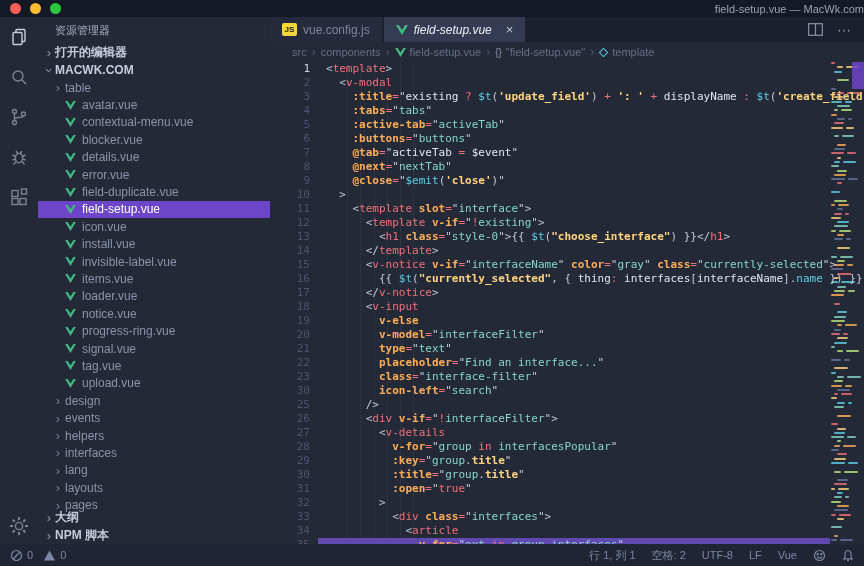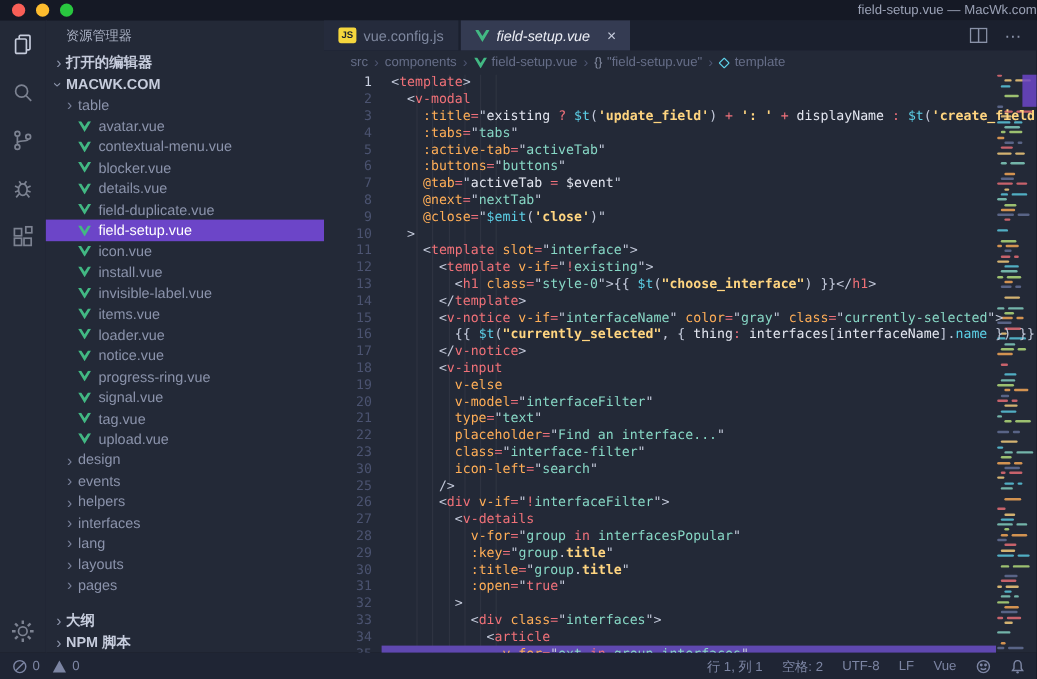--- a/index.html
+++ b/index.html
@@ -53,21 +53,21 @@
   
   .code{position:absolute;top:45px;left:0;right:0;bottom:0;overflow:hidden;
         font-family:"DejaVu Sans Mono",monospace;font-size:11px;}
   .guides{position:absolute;top:0;bottom:0;left:56px;right:34px;pointer-events:none;}
   .guide{position:absolute;top:0;bottom:0;width:1px;background:rgba(255,255,255,0.05);}
   .crow{height:14px;line-height:14px;display:flex;white-space:pre;position:relative;}
   .ln{width:40px;flex:none;text-align:right;color:#4b5370;padding-right:8px;}
   .ln.cur{color:#ccd2e2;}
   .ctext{padding-left:8px;position:relative;z-index:1;}
   .crow.hl .hlband{position:absolute;left:48px;right:34px;top:0;bottom:0;background:#5f48b0;}
-  .tk-t{color:#f07178;}.tk-a{color:#ffae57;}.tk-o{color:#f0717b;}
+  .tk-t{color:#f07178;}.tk-a{color:#ffae57;font-weight:bold;}.tk-o{color:#f0717b;}
   .tk-s{color:#ffd580;font-weight:bold;}.tk-v{color:#87d7c5;}.tk-f{color:#5ccfe6;}
   .tk-p{color:#e3e6f0;}.tk-g{color:#c3c9da;}
   
   .minimap{position:absolute;top:0;right:12px;width:22px;bottom:0;}
   .mm-dash{position:absolute;height:2px;border-radius:1px;}
   .scroll-thumb{position:absolute;top:0;right:0;width:12px;height:27px;background:#6c45c8;opacity:.85;}
   
   .statusbar{position:absolute;left:0;right:0;bottom:0;height:22px;background:#1f2534;
              display:flex;align-items:center;font-size:11px;color:#7c85a3;padding:0 10px;box-sizing:border-box;}
   .sb-left{display:flex;align-items:center;gap:4px;}
@@ -177,20 +177,26 @@
         <svg width="11" height="9" viewBox="0 0 12 10" class="vico" style="flex: 0 0 auto;">
           <polygon points="0,0 2.8,0 6,5 9.2,0 12,0 6,10" fill="#42b883"></polygon>
         </svg>
         <span class="tlabel">blocker.vue</span>
       </div>
       <div class="trow">
         <svg width="11" height="9" viewBox="0 0 12 10" class="vico" style="flex: 0 0 auto;">
           <polygon points="0,0 2.8,0 6,5 9.2,0 12,0 6,10" fill="#42b883"></polygon>
         </svg>
         <span class="tlabel">details.vue</span>
+      </div>
+      <div class="trow">
+        <svg width="11" height="9" viewBox="0 0 12 10" class="vico" style="flex: 0 0 auto;">
+          <polygon points="0,0 2.8,0 6,5 9.2,0 12,0 6,10" fill="#42b883"></polygon>
+        </svg>
+        <span class="tlabel">error.vue</span>
       </div>
       <div class="trow">
         <svg width="11" height="9" viewBox="0 0 12 10" class="vico" style="flex: 0 0 auto;">
           <polygon points="0,0 2.8,0 6,5 9.2,0 12,0 6,10" fill="#42b883"></polygon>
         </svg>
         <span class="tlabel">field-duplicate.vue</span>
       </div>
       <div class="trow sel">
         <svg width="11" height="9" viewBox="0 0 12 10" class="vico" style="flex: 0 0 auto;">
           <polygon points="0,0 2.8,0 6,5 9.2,0 12,0 6,10" fill="#42b883"></polygon>

